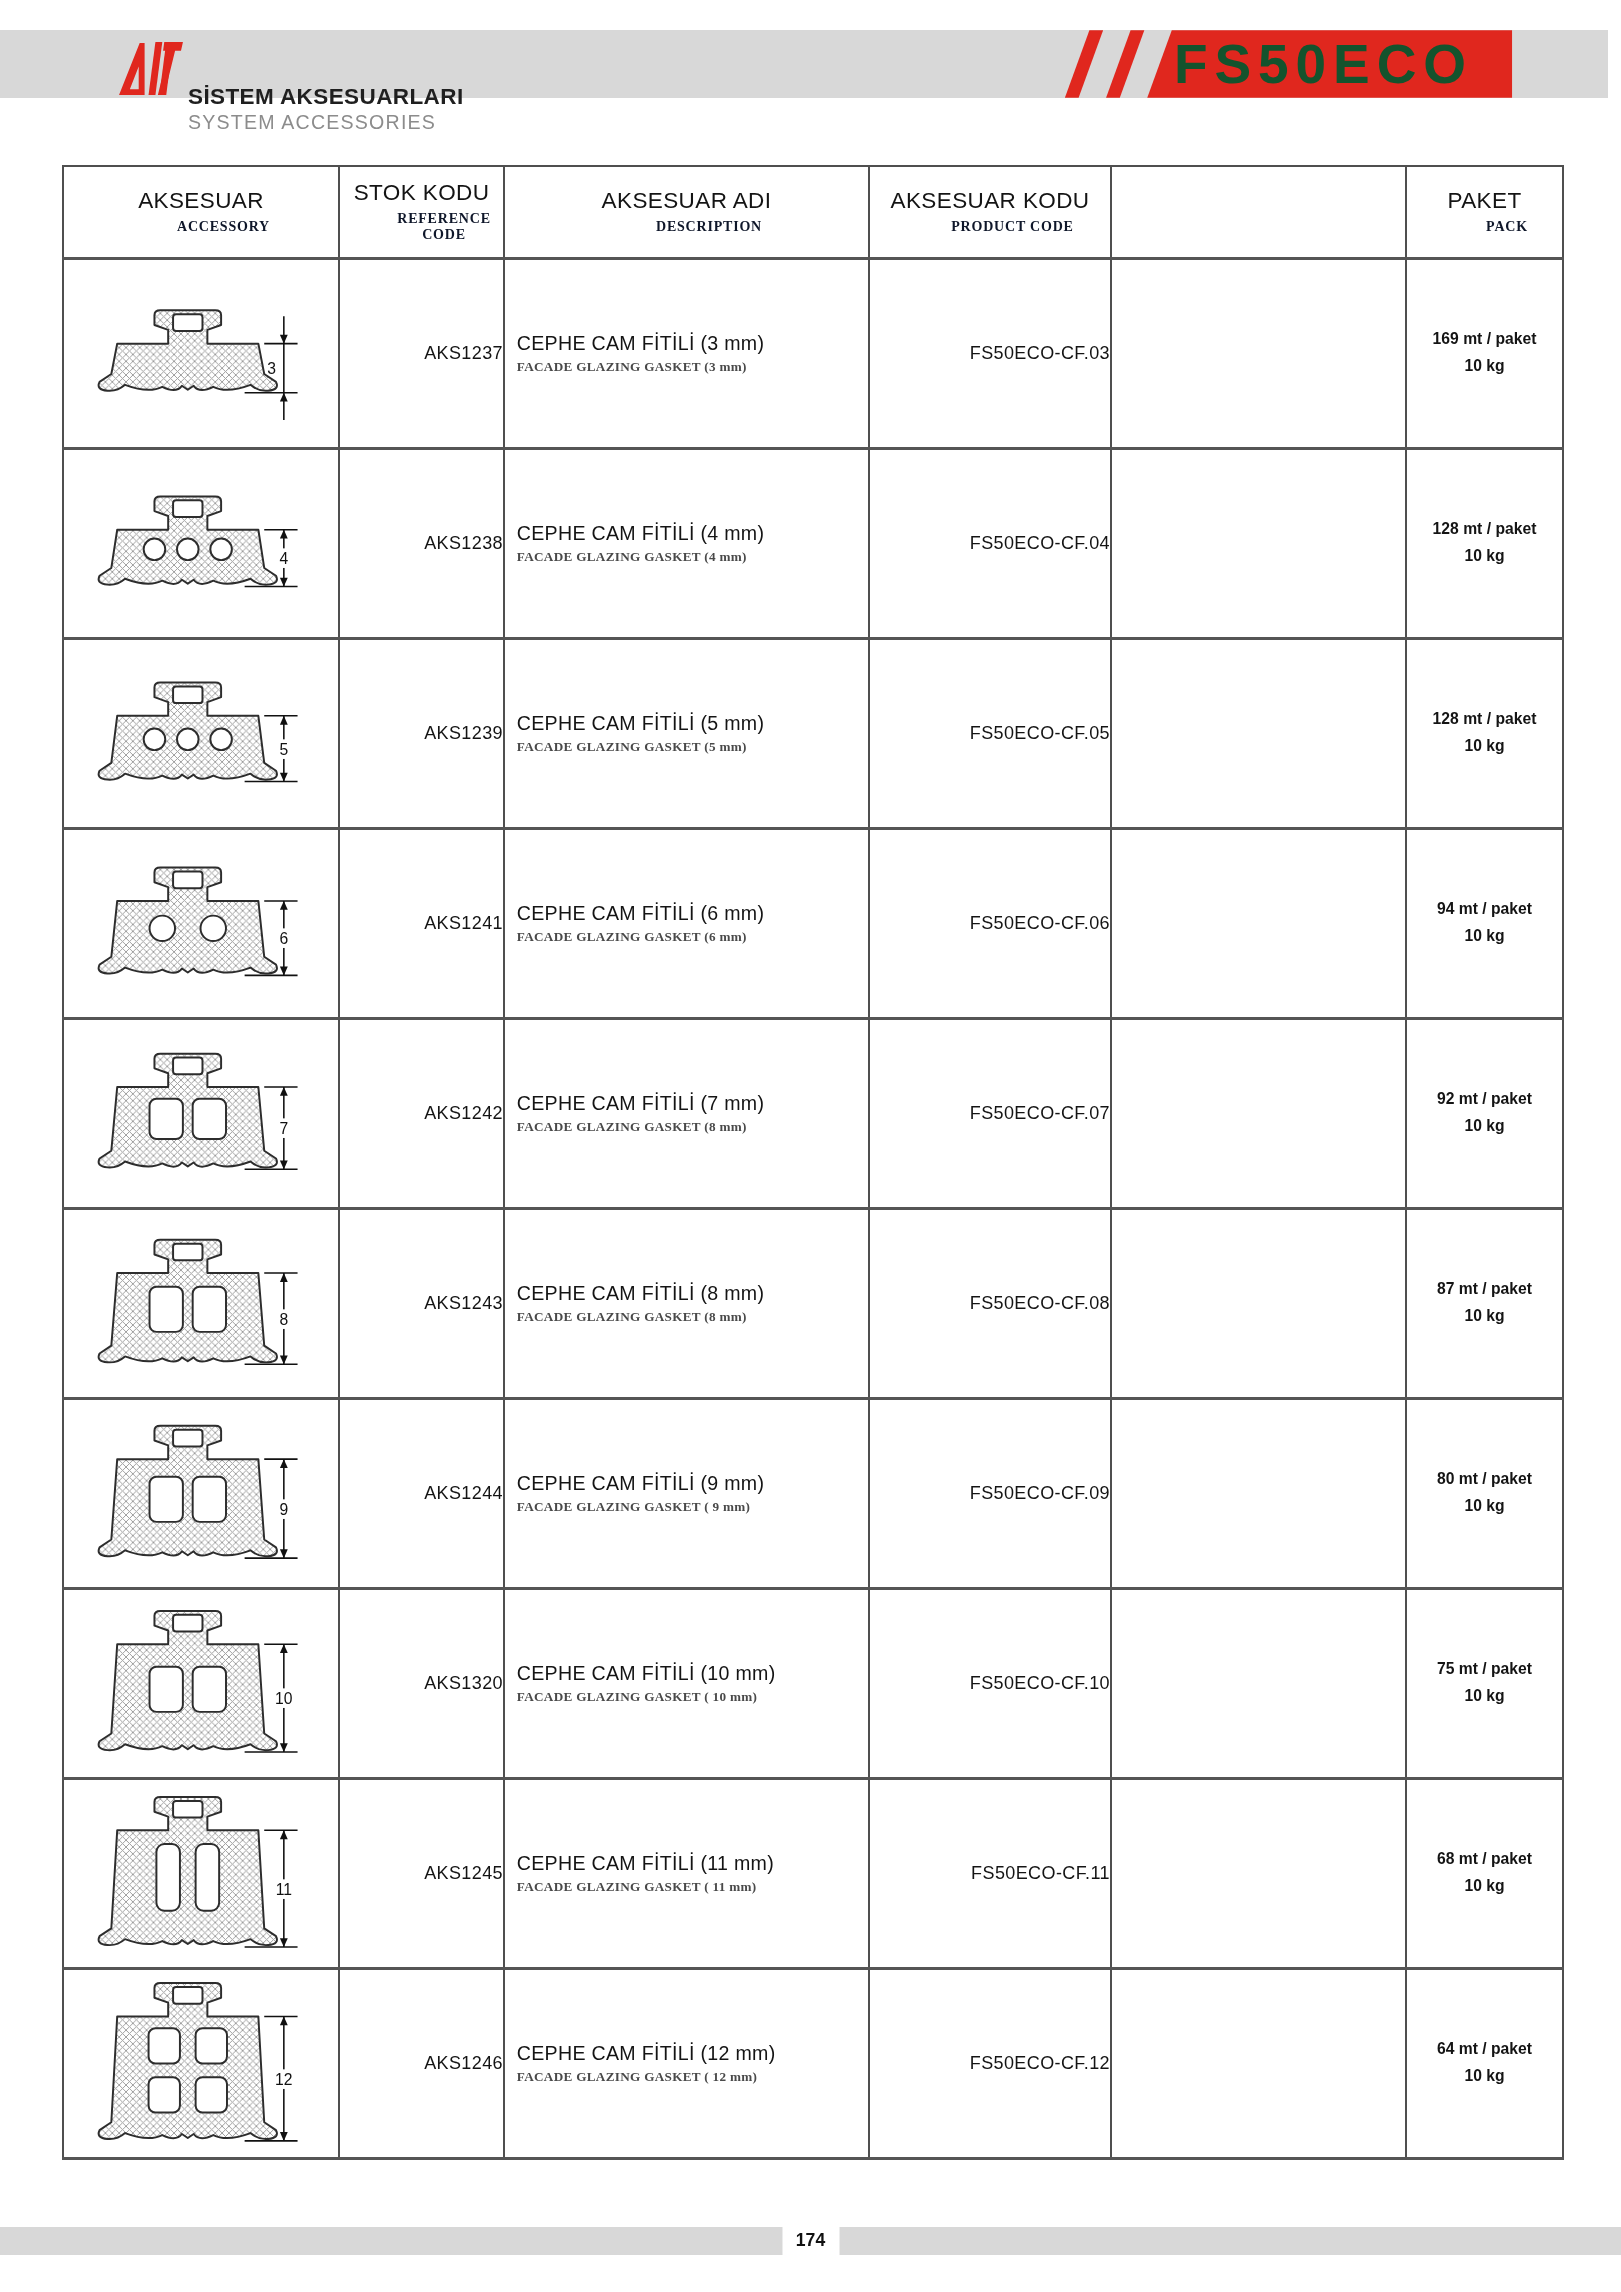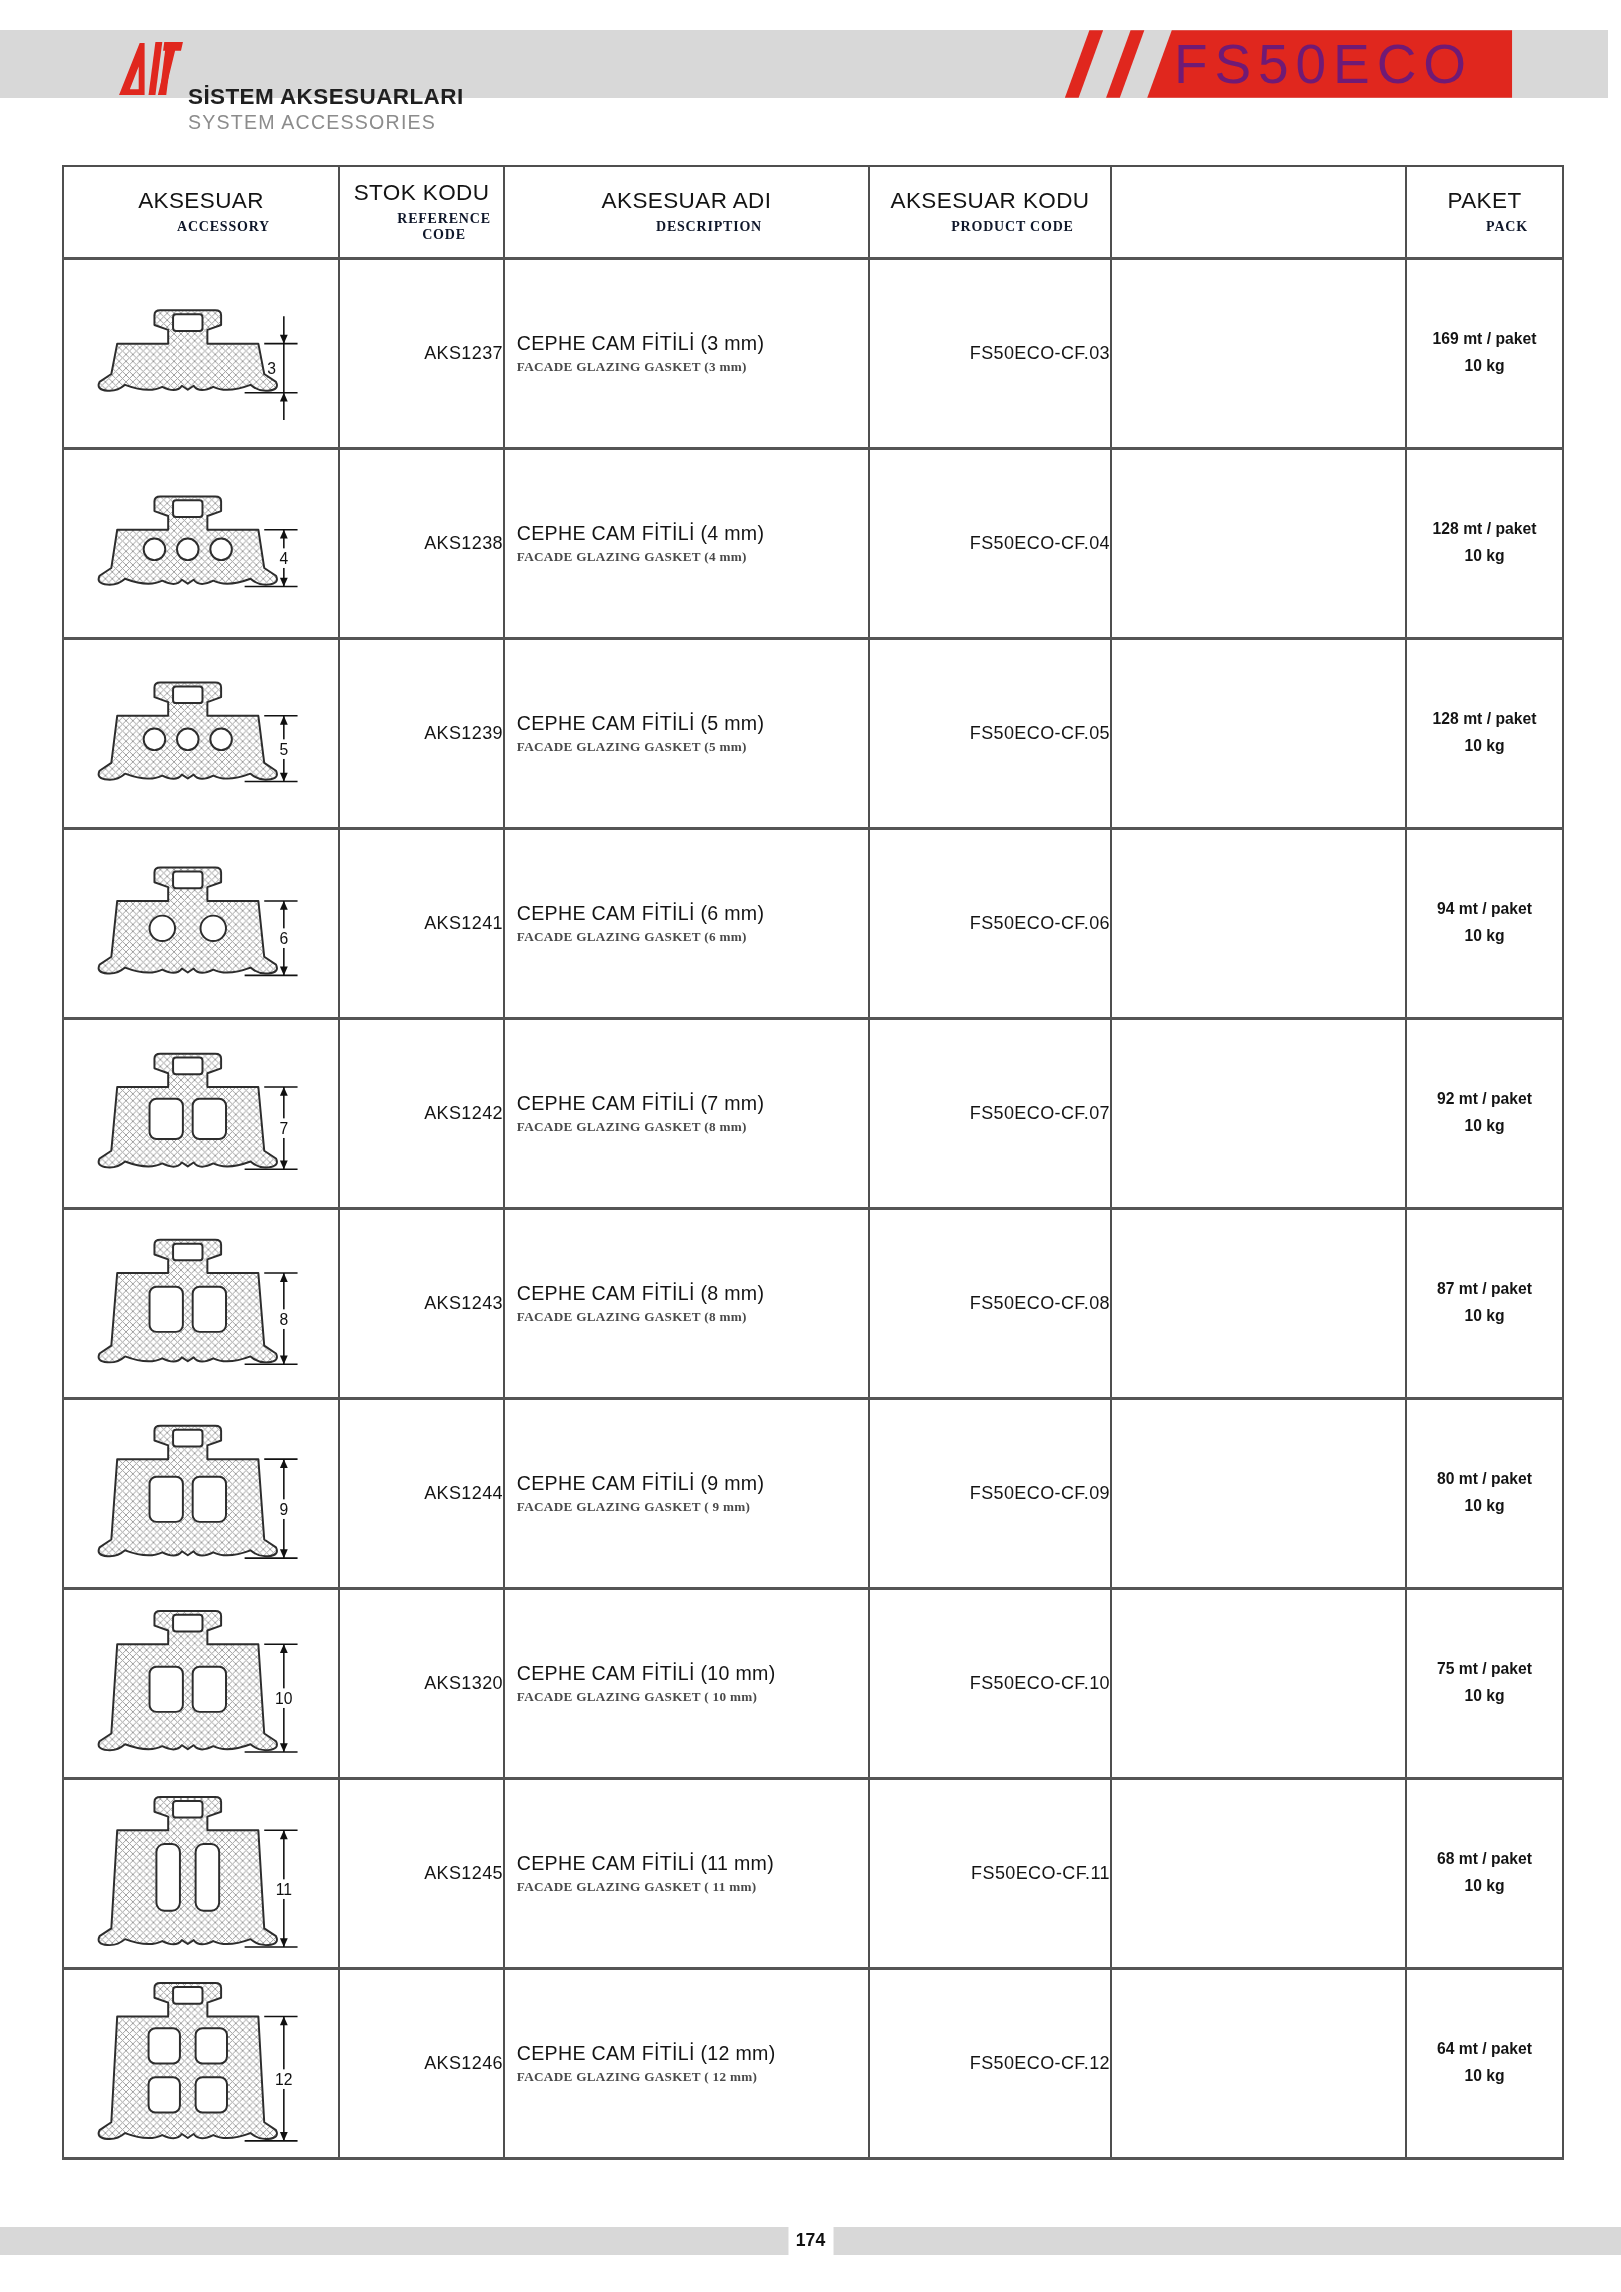--- a/index.html
+++ b/index.html
@@ -8,21 +8,21 @@
 
   
   .top-bar{position:absolute;left:0;top:30px;width:1608px;height:68px;background:#d8d8d8;}
   .logo-svg{position:absolute;left:118px;top:39px;width:65px;height:59px;}
   .brand-titles{position:absolute;left:188px;top:35px;margin-top:48px;}
   .brand-title{font-size:22.5px;font-weight:bold;color:#1f1f1f;letter-spacing:0.4px;line-height:1.2;}
   .brand-subtitle{font-size:19.6px;font-weight:normal;color:#8c8c8c;letter-spacing:1.2px;line-height:1.2;margin-top:1px;}
   .badge-svg{position:absolute;left:1059px;top:30px;width:456px;height:68px;}
   .badge-text{position:absolute;left:1152px;top:30px;width:343px;height:68px;
               display:flex;align-items:center;justify-content:center;
-              font-size:55px;color:#701a75;letter-spacing:6.9px;font-weight:400;}
+              font-size:55px;color:#14532d;letter-spacing:6.9px;font-weight:700;}
 
   
   table.catalog{position:absolute;left:62px;top:165px;width:1500px;border-collapse:collapse;
                 table-layout:fixed;background:#fff;}
   .catalog th,.catalog td{border:2px solid #4f4f4f;padding:0;vertical-align:middle;}
   .catalog thead tr{height:92px;}
   .catalog tbody tr{height:190px;}
   .catalog thead th{border-bottom-width:3.9px;border-bottom-color:#555;}
   .catalog tbody td{border-top-width:3.9px;border-top-color:#555;border-bottom-width:3.9px;border-bottom-color:#555;}
   .th-main{display:block;font-size:22.5px;font-weight:normal;color:#141414;letter-spacing:0.4px;}
@@ -34,21 +34,21 @@
   .name-main{font-size:19.6px;color:#141414;letter-spacing:0.3px;}
   .name-sub{font-family:"Liberation Serif",serif;font-weight:bold;font-size:13.2px;color:#4a4a4a;
             letter-spacing:0.3px;margin-top:4px;}
   td.c-pack{text-align:center;}
   .pack-l1,.pack-l2{font-size:15.7px;font-weight:600;color:#141414;line-height:1.7;}
   .profile-host{display:inline-block;width:247px;height:173px;}
 
   
   .footer-bar{position:absolute;left:0;top:2227px;width:1621px;height:28px;background:#d8d8d8;}
   .page-chip{position:absolute;left:50%;top:2223px;transform:translateX(-50%);
-             width:45px;height:35px;background:#fff;display:flex;align-items:center;justify-content:center;
+             width:57px;height:35px;background:#fff;display:flex;align-items:center;justify-content:center;
              font-size:17.6px;font-weight:bold;color:#111;}
 </style>
 </head>
 <body>
 
 <div class="page">
 
   <div class="top-bar"></div>
 
   <svg class="logo-svg" viewBox="0 0 66 60">

